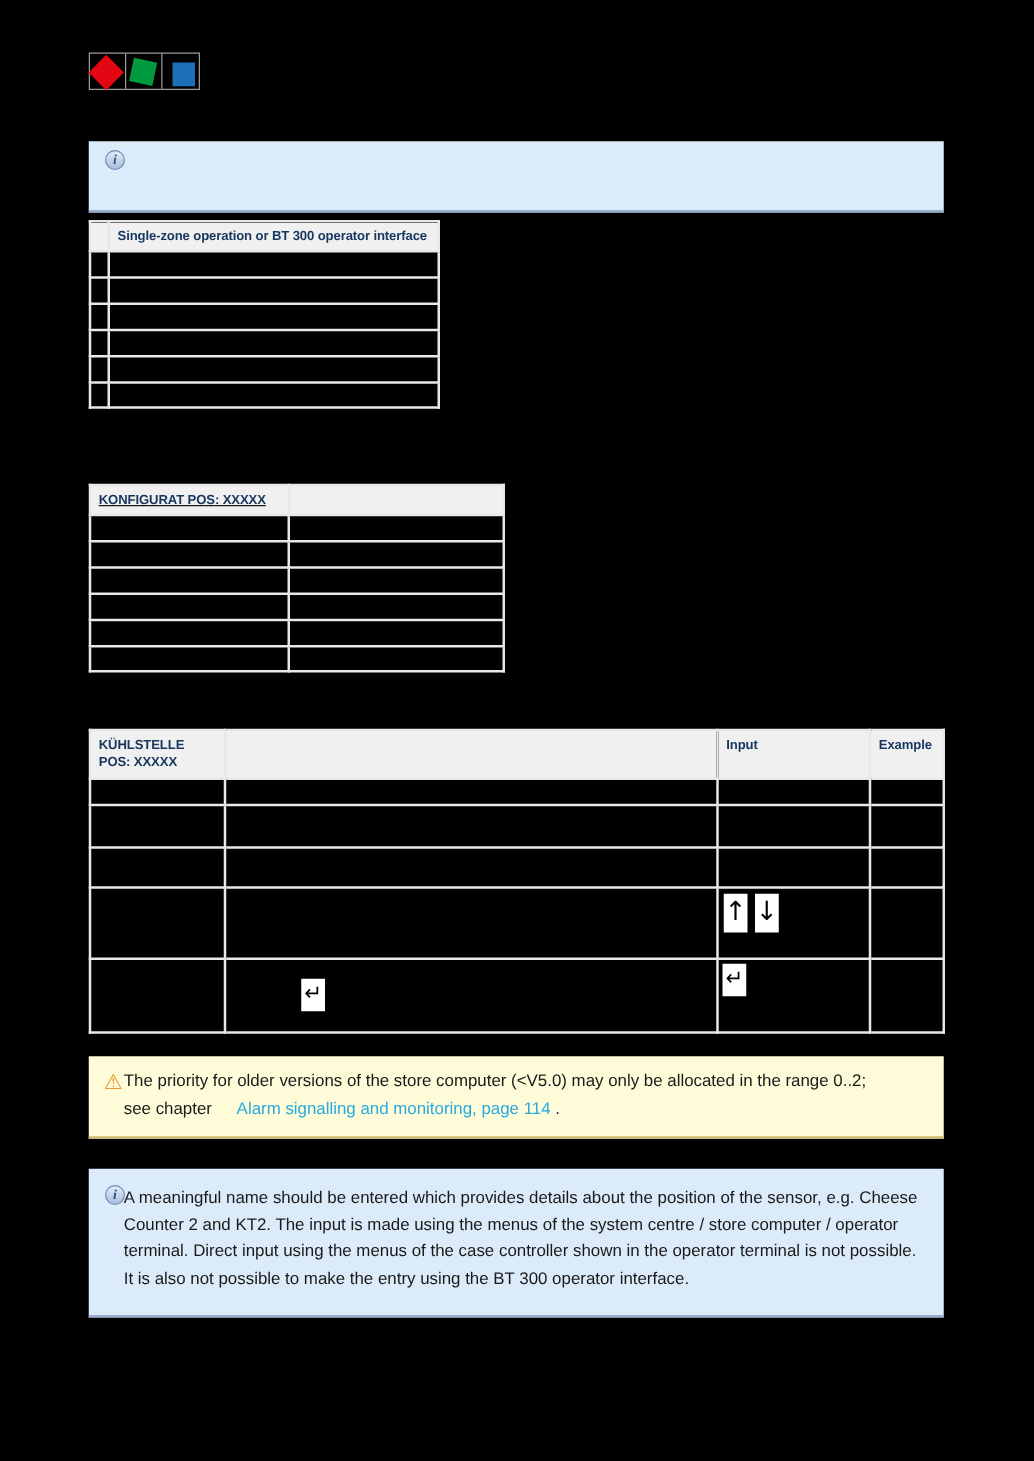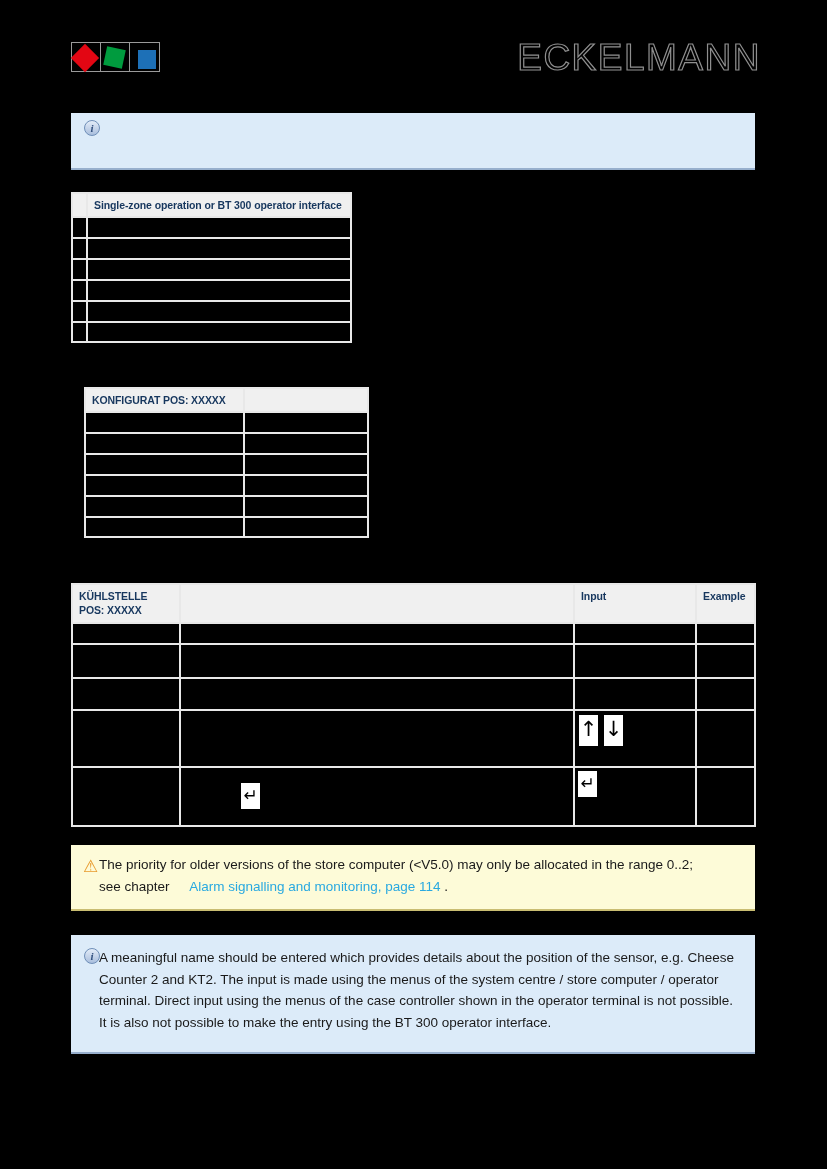--- a/index.html
+++ b/index.html
@@ -59,22 +59,22 @@
     border:2px solid #e8e8e8;
     vertical-align:top; overflow:hidden;
   }
   .tbl td.th {
     background:#f0f0f0; color:#17375e;
     font-weight:bold; font-size:10.5px; letter-spacing:-0.1px;
     padding:4px 6px; line-height:14px;
   }
   .tbl td.bc { background:#000; }
 
-  .t1 { left:71px; top:192px; width:281px; }
-  .t2 { left:84px; top:387px; width:285px; }
+  .t1 { left:71px; top:176px; width:281px; }
+  .t2 { left:71px; top:387px; width:333px;text-decoration:underline; }
   .t3 { left:71px; top:583px; width:683px; }
   .t1 .th { white-space:nowrap; }
 
   .key {
     display:inline-block; background:#fff; color:#000;
     font-family:"DejaVu Sans", sans-serif; text-align:center;
   }
   .key-tall  { width:19px; height:31px; font-size:21px; line-height:29px; }
   .key-enter { width:19px; height:26px; font-size:17px; line-height:24px; }
   .cell-keys { padding:4px 0 0 4px; }
@@ -98,21 +98,20 @@
     <div class="logo-cell">
       <span class="shape red-diamond"></span>
     </div>
     <div class="logo-cell">
       <span class="shape green-square"></span>
     </div>
     <div class="logo-cell">
       <span class="shape blue-square"></span>
     </div>
   </div>
-  <div class="brand">ECKELMANN</div>
 
   <div class="box note note-top">
     <span class="info-icon" style="top:7px">i</span>
   </div>
 
   <table class="tbl t1">
     <colgroup>
         <col style="width:15px">
         <col>
       </colgroup>

